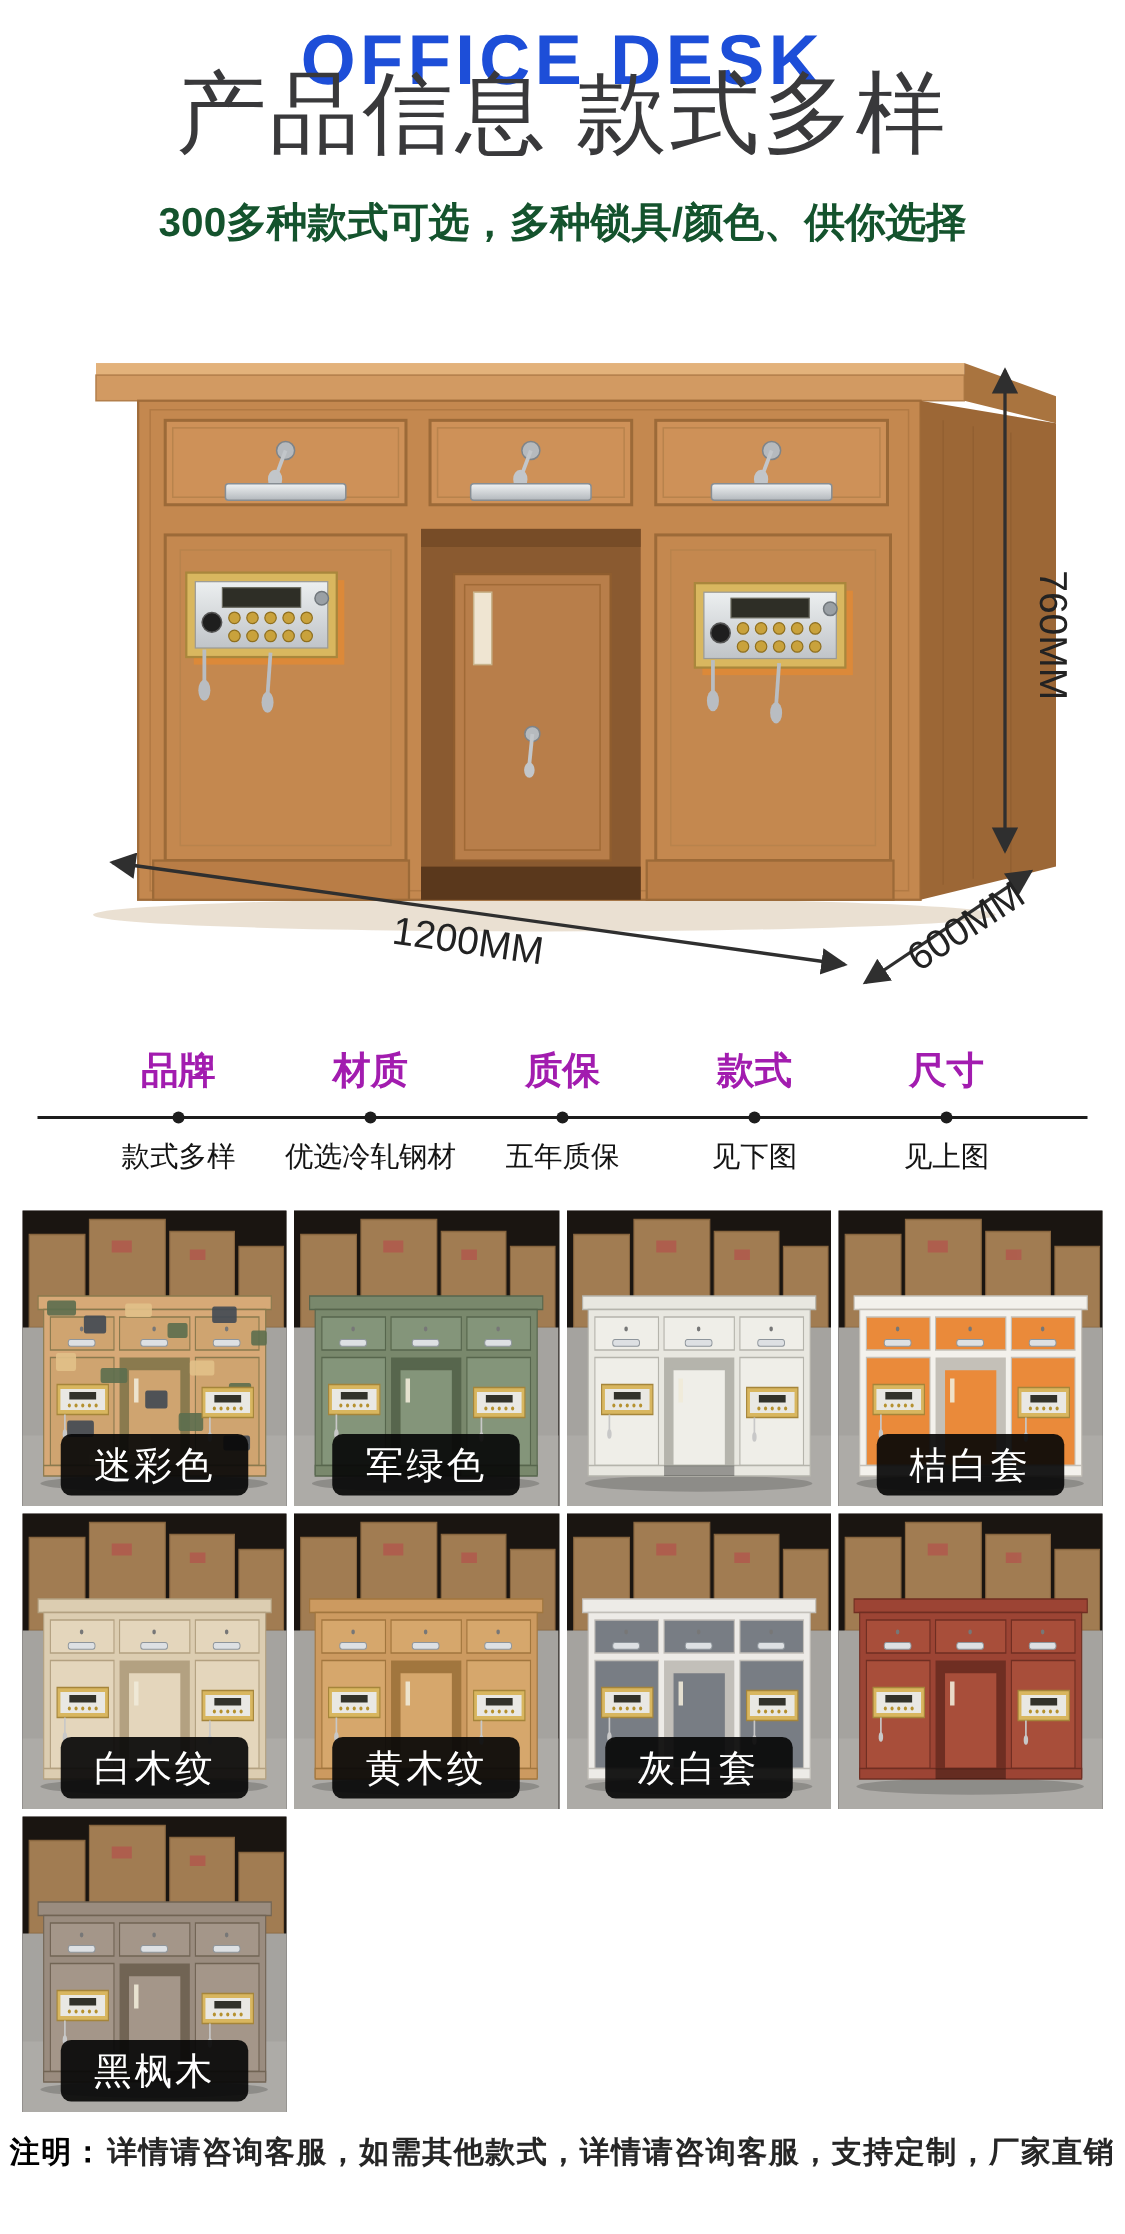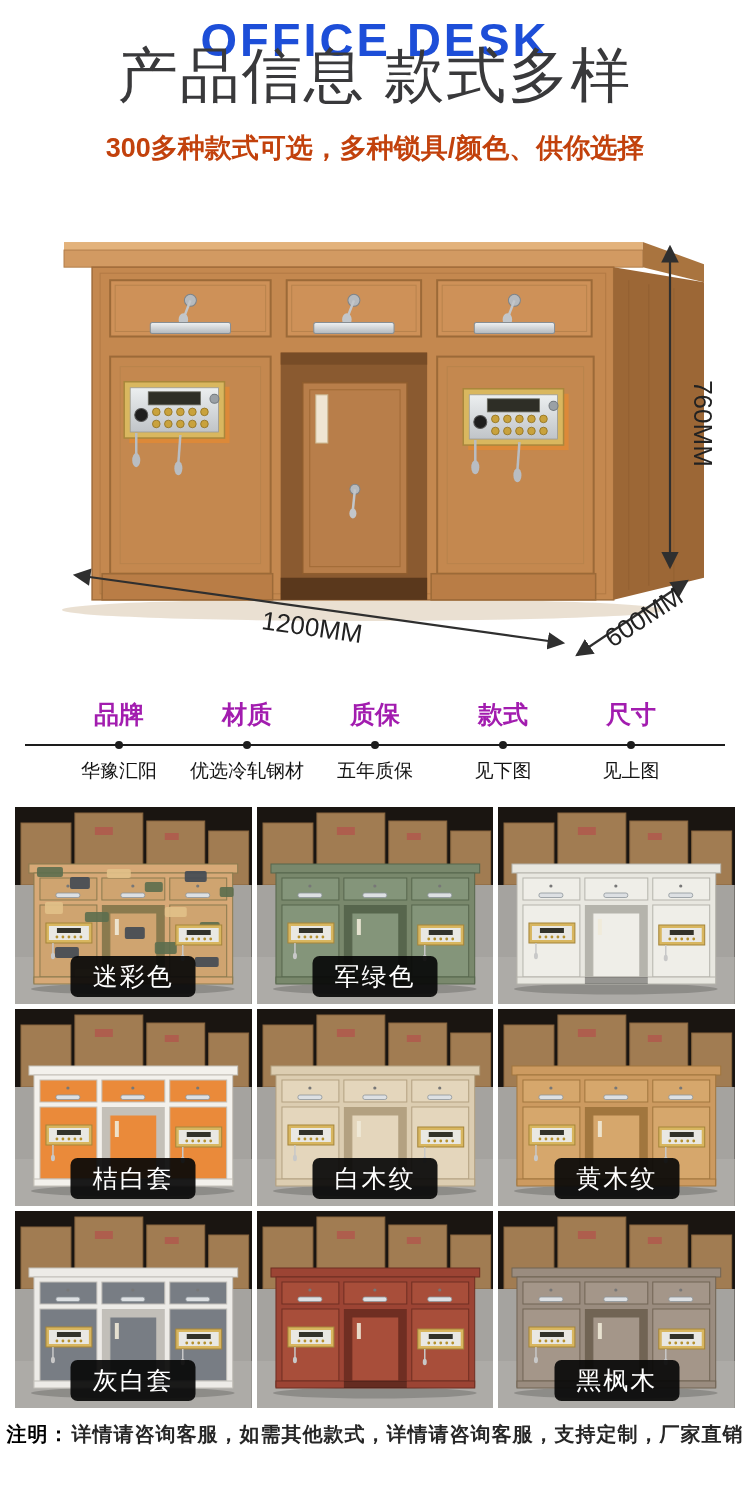--- a/index.html
+++ b/index.html
@@ -5,21 +5,21 @@
   html,body{margin:0;padding:0;background:#fff;}
   body{font-family:"Liberation Sans","DejaVu Sans",sans-serif;}
   .page{position:relative;width:750px;height:1489px;background:#ffffff;overflow:hidden;margin:0 auto;}
 
   
   .watermark{position:absolute;top:12px;left:0;width:100%;text-align:center;
     font-size:47px;font-weight:700;letter-spacing:3px;color:#1d4ed8;z-index:1;}
   .title{position:absolute;top:36px;left:0;width:100%;text-align:center;
     font-size:60px;font-weight:400;letter-spacing:2px;color:#39393b;z-index:2;}
   .subtitle{position:absolute;top:130px;left:0;width:100%;text-align:center;
-    font-size:27px;font-weight:600;color:#c2410c;z-index:2;}
+    font-size:27px;font-weight:600;color:#14532d;z-index:2;}
 
   
   .hero{position:absolute;top:190px;left:0;width:750px;height:492px;}
   .hero-desk{position:absolute;left:62px;top:46px;width:642px;height:392px;}
   .hero-arrows{position:absolute;inset:0;pointer-events:none;}
   .dim-label{position:absolute;font-size:26px;color:#222;white-space:nowrap;}
   .dim-h{left:656px;top:218px;width:92px;text-align:center;transform:rotate(90deg);}
   .dim-w{left:256px;top:422px;width:112px;text-align:center;transform:rotate(8deg);}
   .dim-d{left:596px;top:412px;width:96px;text-align:center;transform:rotate(-33deg);}
 
@@ -28,21 +28,21 @@
   .spec-line{position:absolute;top:52px;left:-30px;right:-30px;height:2px;background:#1d1d1d;}
   .spec-cols{display:flex;width:100%;}
   .spec-col{flex:1;position:relative;text-align:center;}
   .spec-h{font-size:25px;font-weight:800;color:#a21caf;height:44px;line-height:44px;}
   .spec-dot{position:absolute;top:49px;left:50%;margin-left:-4px;width:8px;height:8px;
     border-radius:50%;background:#1d1d1d;}
   .spec-v{margin-top:22px;font-size:19px;color:#141414;}
 
   
   .grid{position:absolute;top:807px;left:15px;width:720px;
-    display:grid;grid-template-columns:repeat(3,1fr);gap:5px;}
+    display:grid;grid-template-columns:repeat(4,1fr);gap:5px;}
   .cell{position:relative;height:197px;overflow:hidden;background:#1a1511;}
   .cell svg{display:block;width:100%;height:100%;}
   .badge{position:absolute;left:50%;bottom:7px;transform:translateX(-50%);
     background:rgba(8,8,8,.92);color:#fff;font-size:25px;letter-spacing:2px;
     padding:4px 22px;border-radius:7px;white-space:nowrap;}
 
   
   .footnote{position:absolute;top:1421px;left:0;width:100%;text-align:center;
     font-size:20px;font-weight:700;color:#262626;letter-spacing:1px;}
   .footnote .red{color:#000000;margin-right:2px;}
@@ -198,21 +198,21 @@
     <span class="dim-label dim-w">1200MM</span>
     <span class="dim-label dim-d">600MM</span>
   </div>
 
   <div class="specs">
     <div class="spec-line"></div>
     <div class="spec-cols">
       <div class="spec-col">
         <div class="spec-h">品牌</div>
         <div class="spec-dot"></div>
-        <div class="spec-v">华豫汇阳</div>
+        <div class="spec-v">款式多样</div>
       </div>
       <div class="spec-col">
         <div class="spec-h">材质</div>
         <div class="spec-dot"></div>
         <div class="spec-v">优选冷轧钢材</div>
       </div>
       <div class="spec-col">
         <div class="spec-h">质保</div>
         <div class="spec-dot"></div>
         <div class="spec-v">五年质保</div>

